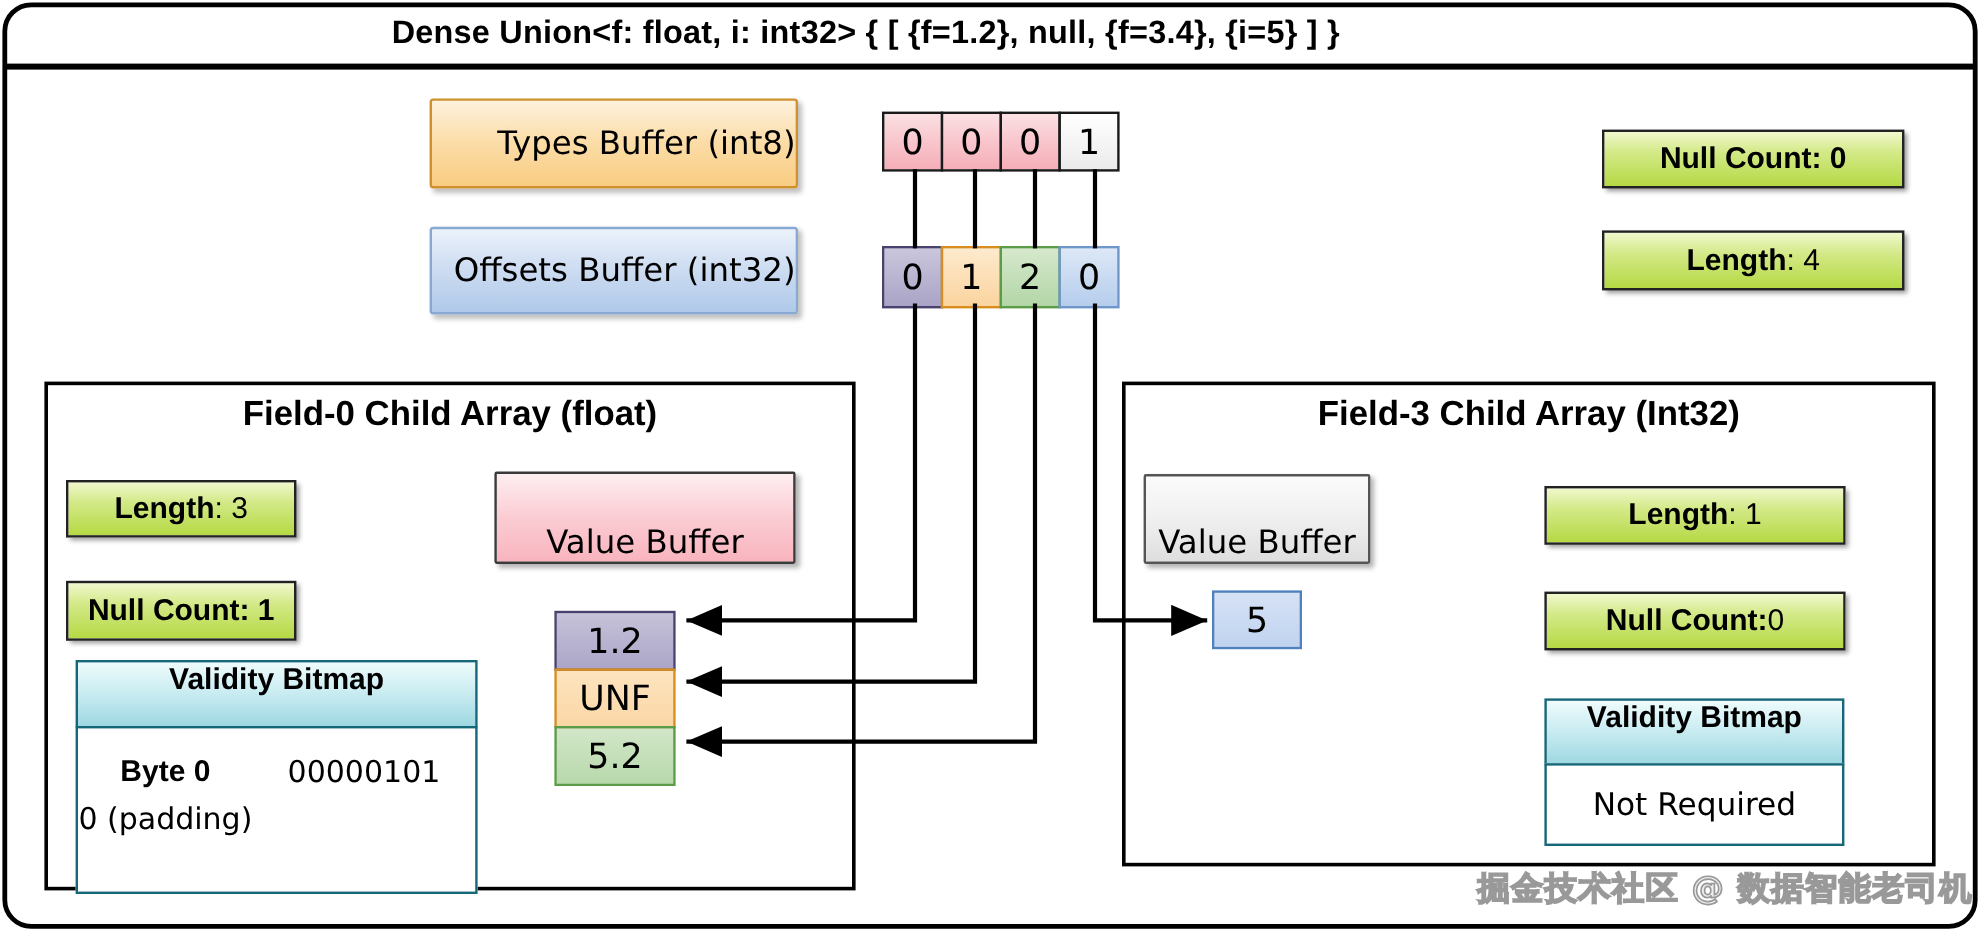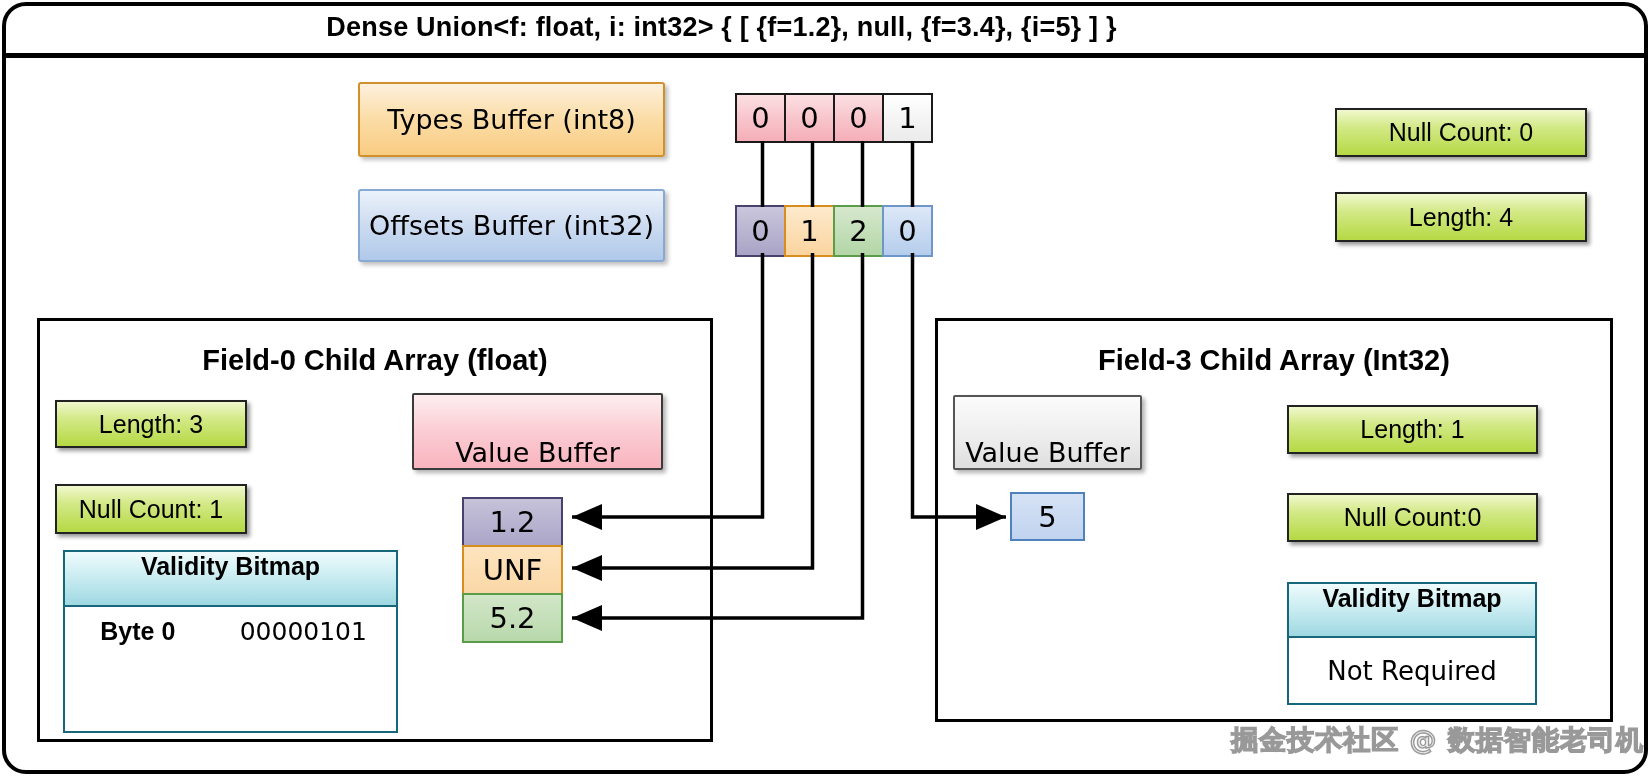--- a/index.html
+++ b/index.html
@@ -9,21 +9,21 @@
   }
   .abs{position:absolute}
 
   
   .outer-frame{left:2px;top:2px;width:1638px;height:764px;border:4px solid #000;border-radius:24px;background:#fff}
   .title-divider{left:4px;top:53px;width:1642px;height:5px;background:#000}
   .diagram-title{left:0;top:12px;width:1443px;text-align:center;
     font:bold 27px "Liberation Sans",sans-serif;letter-spacing:0.2px}
 
   
-  .buffer-label{display:flex;align-items:center;justify-content:center;
+  .buffer-label{display:flex;align-items:center;justify-content:flex-end;
     font-size:27px;border-radius:3px;box-shadow:3px 3px 4px rgba(0,0,0,.25)}
   .types-label{left:358px;top:82px;width:303px;height:71px;
     background:linear-gradient(#fdf1dd,#fbdda8 48%,#f9cc82);border:2px solid #d0902c}
   .offsets-label{left:358px;top:189px;width:303px;height:69px;
     background:linear-gradient(#ebf2fb,#cddcf1 48%,#b0c9ea);border:2px solid #87a9d2}
 
   
   .cell-row{display:flex}
   .types-row{left:735px;top:93px}
   .offsets-row{left:735px;top:205px}
@@ -36,62 +36,62 @@
   .c-purple{background:linear-gradient(#cac6dc,#a9a4c6);border-color:#48436e}
   .c-orange{background:linear-gradient(#fdeacd,#fbd49f);border-color:#d78e1e}
   .c-green {background:linear-gradient(#d6e8cd,#b3d6a6);border-color:#5b9c48}
   .c-blue  {background:linear-gradient(#dde8f7,#b5cdec);border-color:#6f96c8}
 
   
   .badge{display:flex;align-items:center;justify-content:center;
     background:linear-gradient(#f0f8cd,#d3e987 38%,#b5d944);
     border:2px solid #222;box-shadow:3px 3px 4px rgba(0,0,0,.4);
     font-family:"Liberation Sans",sans-serif;font-size:25px}
-  .badge .b{font-weight:normal}
+  .badge .b{font-weight:bold}
   .union-null-badge  {left:1335px;top:108px;width:248px;height:45px}
   .union-length-badge{left:1335px;top:192px;width:248px;height:46px}
   .f0-length-badge{left:55px;top:400px;width:188px;height:44px}
   .f0-null-badge  {left:55px;top:484px;width:188px;height:46px}
   .f1-length-badge{left:1287px;top:405px;width:247px;height:45px}
   .f1-null-badge  {left:1287px;top:493px;width:247px;height:45px}
 
   
   .field-box{border:3px solid #000}
   .field0-box{left:37px;top:318px;width:670px;height:418px}
   .field1-box{left:935px;top:318px;width:672px;height:398px}
-  .field-title{width:100%;text-align:center;margin-top:23px;
+  .field-title{width:100%;text-align:center;margin-top:8px;
     font:bold 29px "Liberation Sans",sans-serif}
 
   
   .value-buffer{display:flex;align-items:flex-end;justify-content:center;font-size:27px;
     border-radius:2px;box-shadow:3px 3px 4px rgba(0,0,0,.3)}
   .vb-pink{left:412px;top:393px;width:247px;height:73px;
     background:linear-gradient(#fdeef0,#fbccd3 50%,#f9b4be);border:2px solid #3a3a3a}
   .vb-gray{left:953px;top:395px;width:185px;height:71px;
     background:linear-gradient(#fbfbfb,#eeeeee 55%,#dedede);border:2px solid #555}
 
   
   .value-stack{left:462px;top:493px;display:flex;flex-direction:column}
   .vcell{width:97px;height:46px;margin-top:-2px;display:flex;align-items:center;justify-content:center;
     font-size:29px;border:2px solid #000}
-  .value-stack .vcell:first-child{margin-top:4px}
+  .value-stack .vcell:first-child{margin-top:16px}
   .v-purple{background:linear-gradient(#c6c2d9,#aba6c8);border-color:#48436e}
   .v-orange{background:linear-gradient(#fde4bf,#fbd7a6);border-color:#d78e1e}
   .v-green {background:linear-gradient(#d2e6c8,#b8d9ac);border-color:#5b9c48}
   .v-int-cell{left:1010px;top:492px;width:71px;height:45px;display:flex;align-items:center;justify-content:center;
     font-size:29px;background:linear-gradient(#d6e2f5,#c0d3ef);border:2px solid #4f81bd}
 
   
   .vbm-header{display:flex;align-items:flex-start;justify-content:center;
     font:bold 25px "Liberation Sans",sans-serif;
     background:linear-gradient(#effbfc,#cbedf2 45%,#9fd8e2);border:2px solid #17677a}
   .f0-vbm-header{left:63px;top:550px;width:331px;height:53px}
   .f0-vbm-body{left:63px;top:605px;width:331px;height:114px;background:#fff;border:2px solid #17677a;
     display:grid;grid-template-columns:44% 56%;align-content:start;
-    padding-top:10px;row-gap:10px;text-align:center}
+    padding-top:22px;row-gap:10px;text-align:center}
   .f0-vbm-body .hdr{font:bold 25px "Liberation Sans",sans-serif}
   .f0-vbm-body .val{font-size:25px}
   .f1-vbm-header{left:1287px;top:582px;width:246px;height:52px}
   .f1-vbm-body{left:1287px;top:636px;width:246px;height:65px;background:#fff;border:2px solid #17677a;
     display:flex;align-items:center;justify-content:center;font-size:26px}
 
   
   svg.connectors{left:0;top:0;pointer-events:none;z-index:40}
 
   
@@ -153,20 +153,21 @@
   <div class="vcell v-purple">1.2</div>
   <div class="vcell v-orange">UNF</div>
   <div class="vcell v-green">5.2</div>
 </div>
 <div class="abs vbm-header f0-vbm-header">
   <span>Validity Bitmap</span>
 </div>
 <div class="abs f0-vbm-body">
   <div class="hdr">Byte 0</div>
   <div class="val">00000101</div>
+  <div class="val">0 (padding)</div>
 </div>
 
 <div class="abs field-box field1-box">
   <div class="field-title">Field-3 Child Array (Int32)</div>
 </div>
 <div class="abs value-buffer vb-gray">
   <span>Value Buffer</span>
 </div>
 <div class="abs v-int-cell">5</div>
 <div class="abs badge f1-length-badge">

